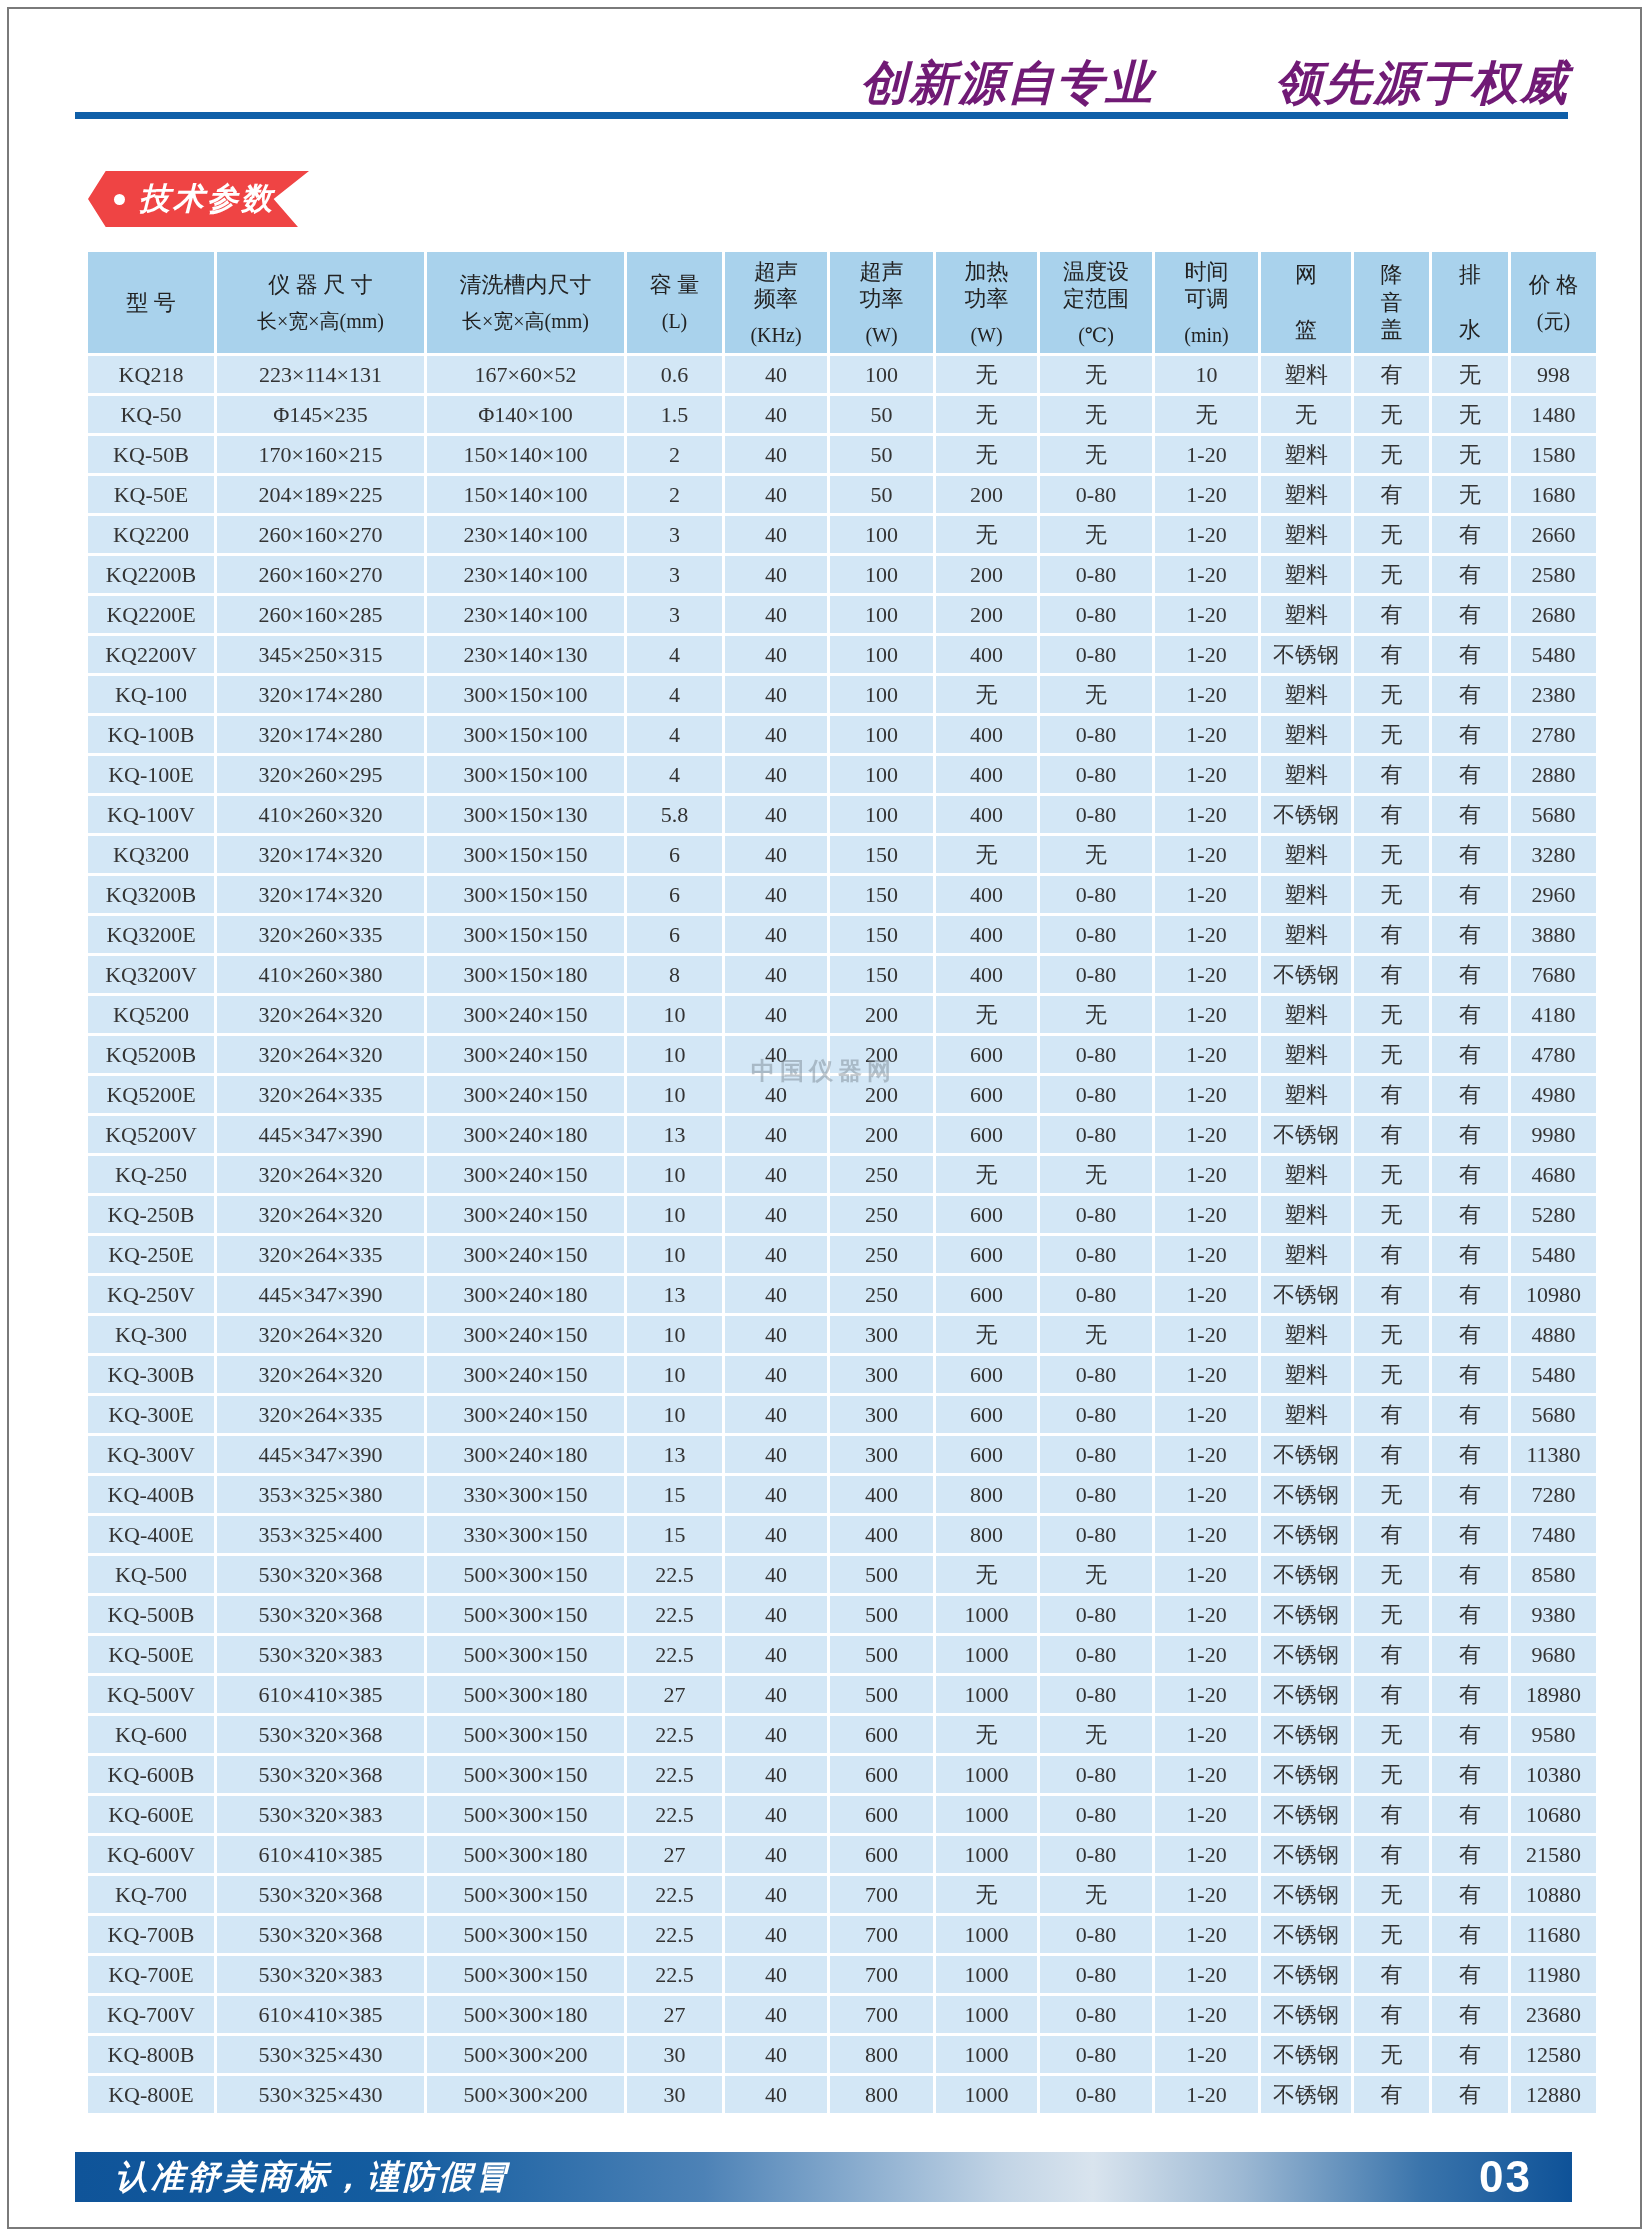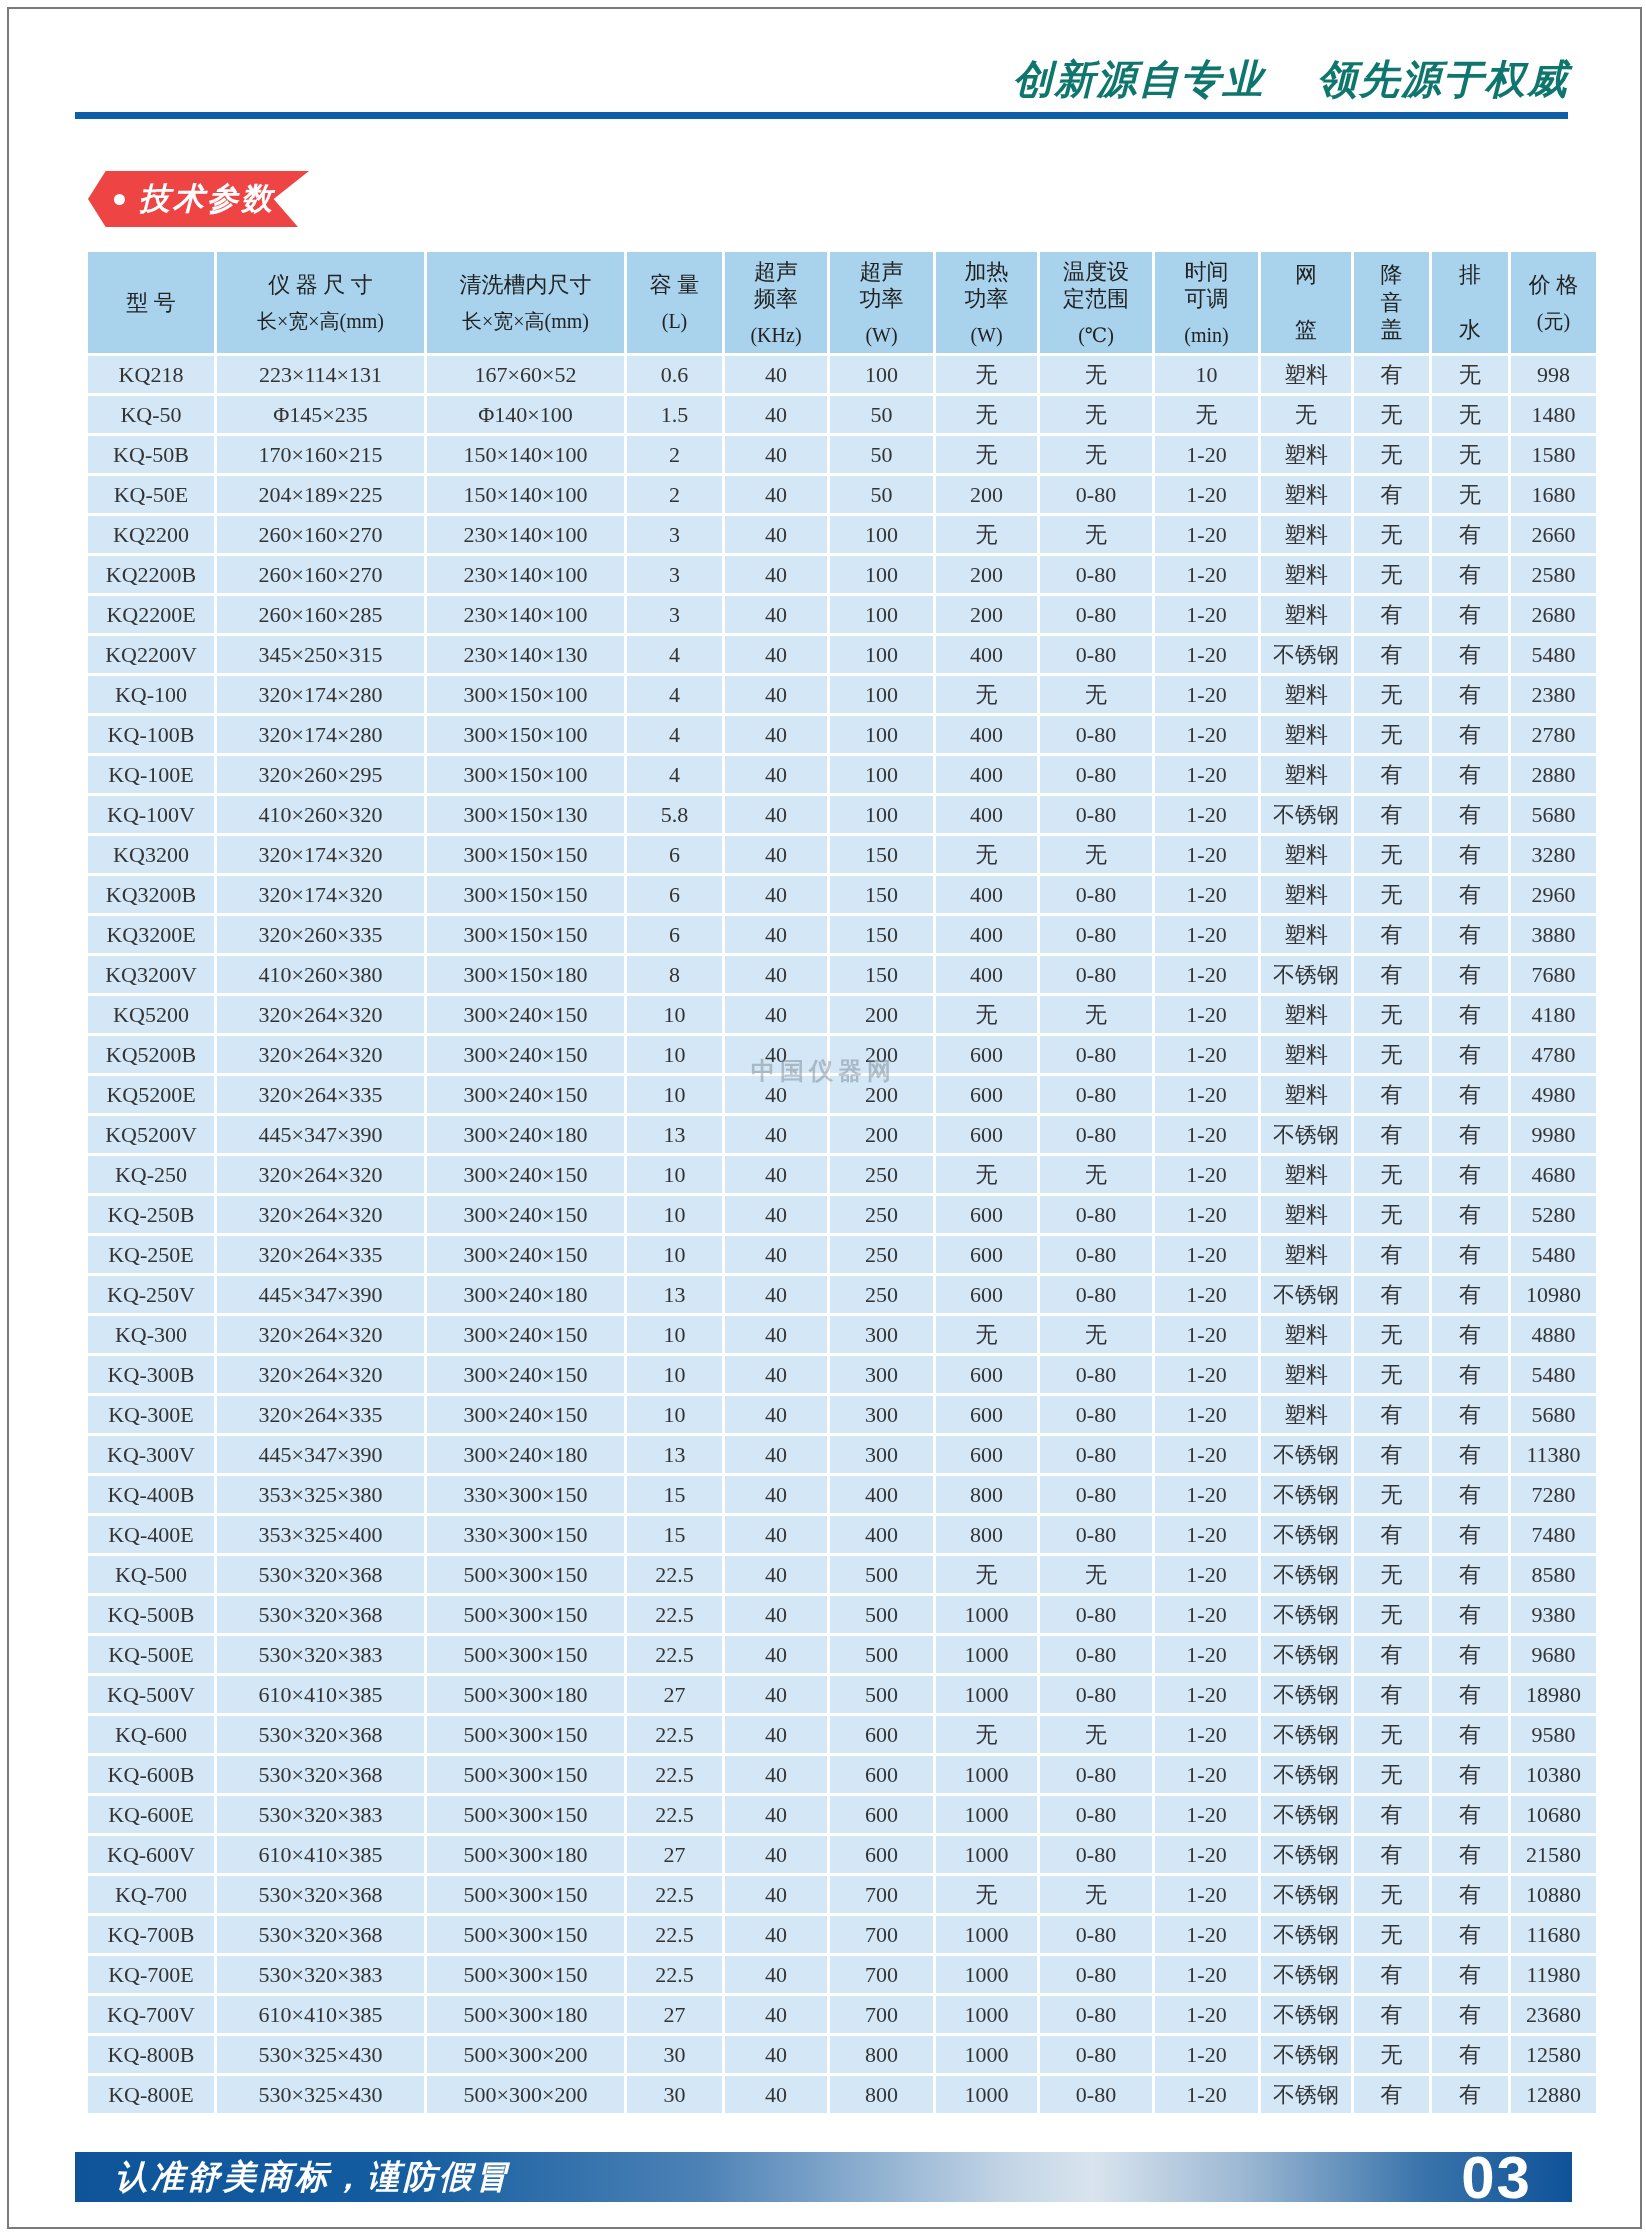--- a/index.html
+++ b/index.html
@@ -8,23 +8,23 @@
     font-family:"Liberation Serif","DejaVu Serif",serif;
     overflow:hidden;
   }
   .frame{
     position:absolute;left:7px;top:7px;width:1631px;height:2218px;
     border:2px solid #7a7a7a;pointer-events:none;
   }
   
   .slogan{
     position:absolute;top:52px;right:78px;
-    font-family:Liberation Sans, sans-serif;
+    font-family:Liberation Mono, monospace;
     font-weight:bold;font-style:italic;
-    font-size:40px;letter-spacing:2px;color:#0f766e;
+    font-size:47px;letter-spacing:2px;color:#701a75;
     white-space:pre;
   }
   .rule{
     position:absolute;left:75px;top:112px;width:1493px;height:7px;
     background:#0f5fa8;
   }
   
   .banner{
     position:absolute;left:88px;top:171px;width:221px;height:56px;
     background:#ef4444;
@@ -72,21 +72,21 @@
       #0f5499 0%, #145da0 22%, #4d82b6 42%, #c2d4e5 62%, #d9e4ee 68%,
       #9cb8d3 78%, #3a74ab 90%, #0e5298 100%);
     display:flex;align-items:center;
     font-family:"Liberation Sans","DejaVu Sans",sans-serif;
   }
   .footer .note{
     color:#ffffff;font-weight:bold;font-size:33px;letter-spacing:3px;
     margin-left:40px;font-style:italic;font-family:Liberation Mono, monospace;
   }
   .footer .pagenum{
-    color:#ffffff;font-weight:bold;font-size:60px;
+    color:#ffffff;font-weight:bold;font-size:44px;
     margin-left:auto;margin-right:40px;letter-spacing:2px;
   }
 </style>
 </head>
 <body>
 
 <div class="frame"></div>
 
 <div class="slogan">创新源自专业    领先源于权威</div>
 <div class="rule"></div>

